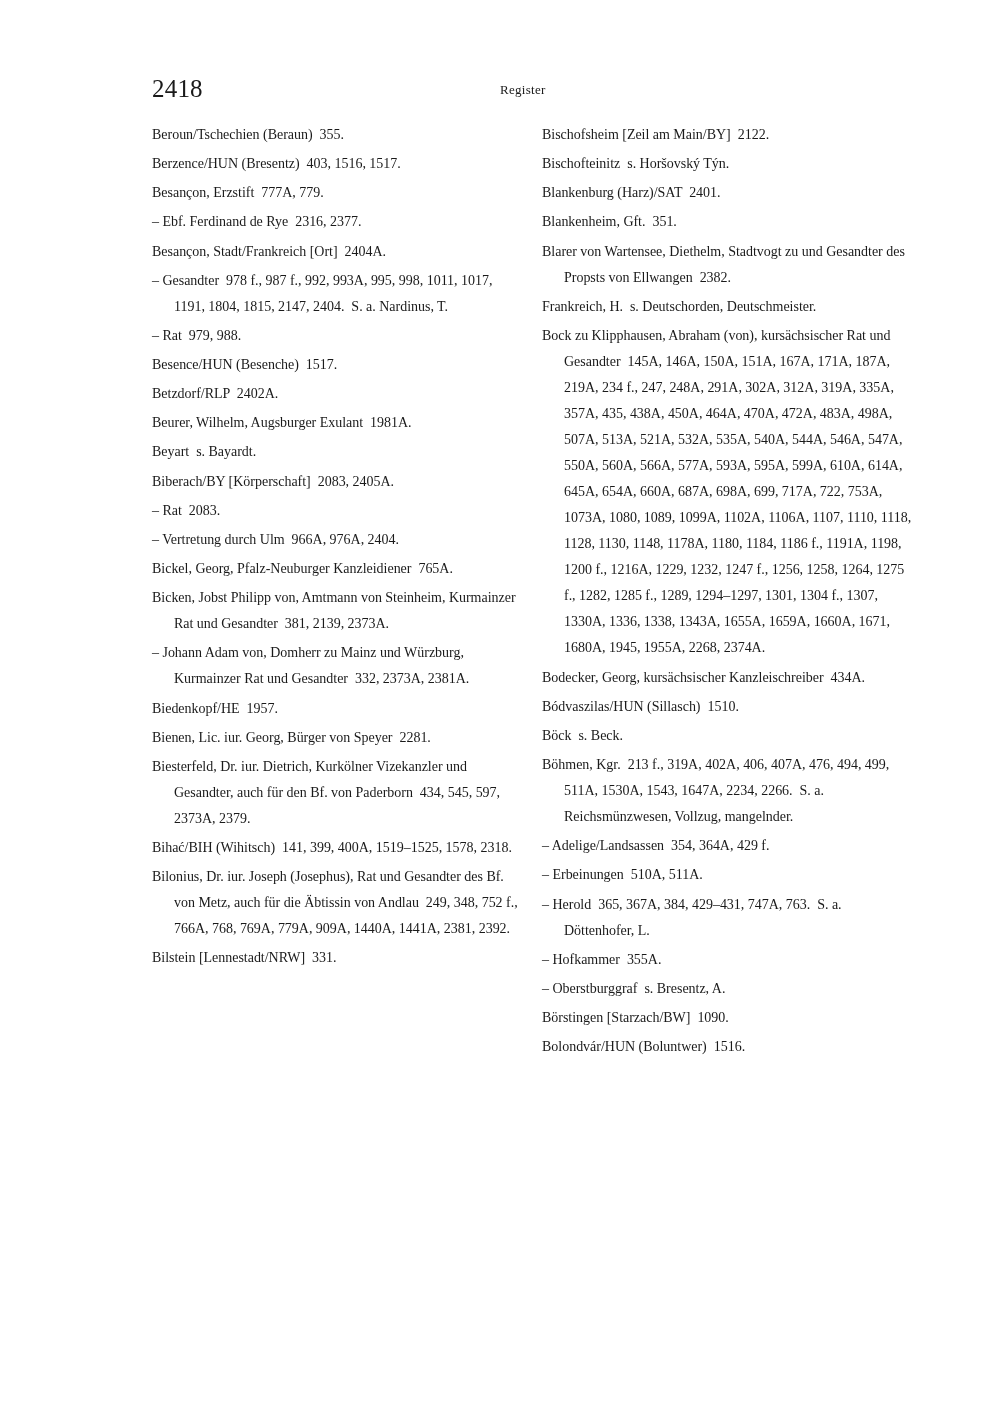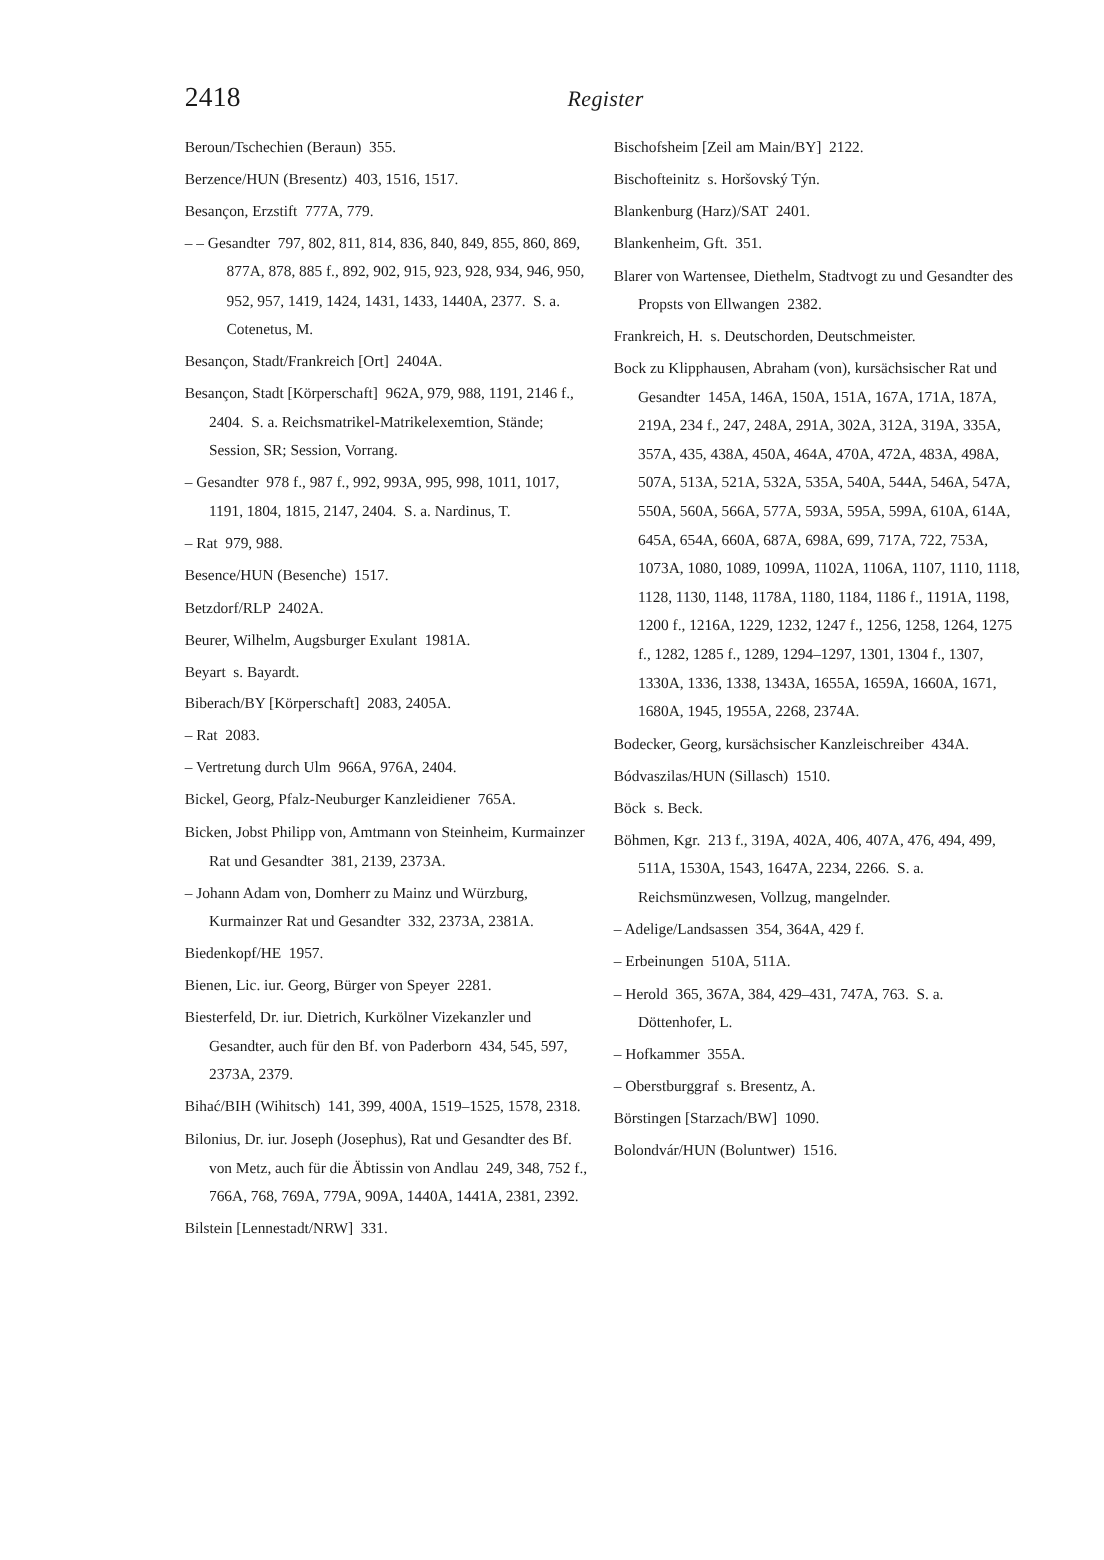--- a/index.html
+++ b/index.html
@@ -12,21 +12,21 @@
     width: 1004px;
     height: 1418px;
     font-family: "Liberation Serif", "DejaVu Serif", serif;
     color: #1a1a1a;
     position: relative;
     overflow: hidden;
   }
 
   .page {
     position: absolute;
-    left: 16px; top: 0;
+    left: 0; top: 0;
     width: 832px;
     height: 1418px;
     background: #ffffff;
   }
 
   
   .runhead {
     position: absolute;
     left: 152px;
     top: 74px;
@@ -38,24 +38,23 @@
     left: 0;
     top: 0;
     font-size: 25px;
     line-height: 30px;
     letter-spacing: 0.2px;
   }
   .runhead-title {
     position: absolute;
     left: 348px;
     top: 3px;
-    font-size: 20px;
+    font-size: 13px;
     line-height: 26px;
     letter-spacing: 0.3px;
-    font-style: italic;
   }
 
   
   .columns {
     position: absolute;
     left: 152px;
     top: 122px;
     width: 770px;
     height: 1180px;
   }
@@ -93,23 +92,22 @@
   <div class="runhead">
     <div class="folio">2418</div>
     <div class="runhead-title">Register</div>
   </div>
 
   <div class="columns">
     <div class="col col-left">
         <div class="entry">Beroun/Tschechien (Beraun)  355.</div>
         <div class="entry">Berzence/HUN (Bresentz)  403, 1516, 1517.</div>
         <div class="entry">Besançon, Erzstift  777A, 779.</div>
-        <div class="entry subsub">– – Gesandter  797, 802, 811, 814, 836, 840, 849, 855, 860, 869, 877A, 878, 885 f., 892, 902, 915, 923, 928, 934, 946, 950, 952, 957, 1419, 1424, 1431, 1433, 1440A, 2377.  S. a. Cotenetus, M.</div>
+        <div class="entry sub">– Ebf. Ferdinand de Rye  2316, 2377.</div>
         <div class="entry">Besançon, Stadt/Frankreich [Ort]  2404A.</div>
-        <div class="entry">Besançon, Stadt [Körperschaft]  962A, 979, 988, 1191, 2146 f., 2404.  S. a. Reichsmatrikel-Matrikelexemtion, Stände; Session, SR; Session, Vorrang.</div>
         <div class="entry sub">– Gesandter  978 f., 987 f., 992, 993A, 995, 998, 1011, 1017, 1191, 1804, 1815, 2147, 2404.  S. a. Nardinus, T.</div>
         <div class="entry sub">– Rat  979, 988.</div>
         <div class="entry">Besence/HUN (Besenche)  1517.</div>
         <div class="entry">Betzdorf/RLP  2402A.</div>
         <div class="entry">Beurer, Wilhelm, Augsburger Exulant  1981A.</div>
         <div class="entry">Beyart  s. Bayardt.</div>
         <div class="entry">Biberach/BY [Körperschaft]  2083, 2405A.</div>
         <div class="entry sub">– Rat  2083.</div>
         <div class="entry sub">– Vertretung durch Ulm  966A, 976A, 2404.</div>
         <div class="entry">Bickel, Georg, Pfalz-Neuburger Kanzleidiener  765A.</div>

